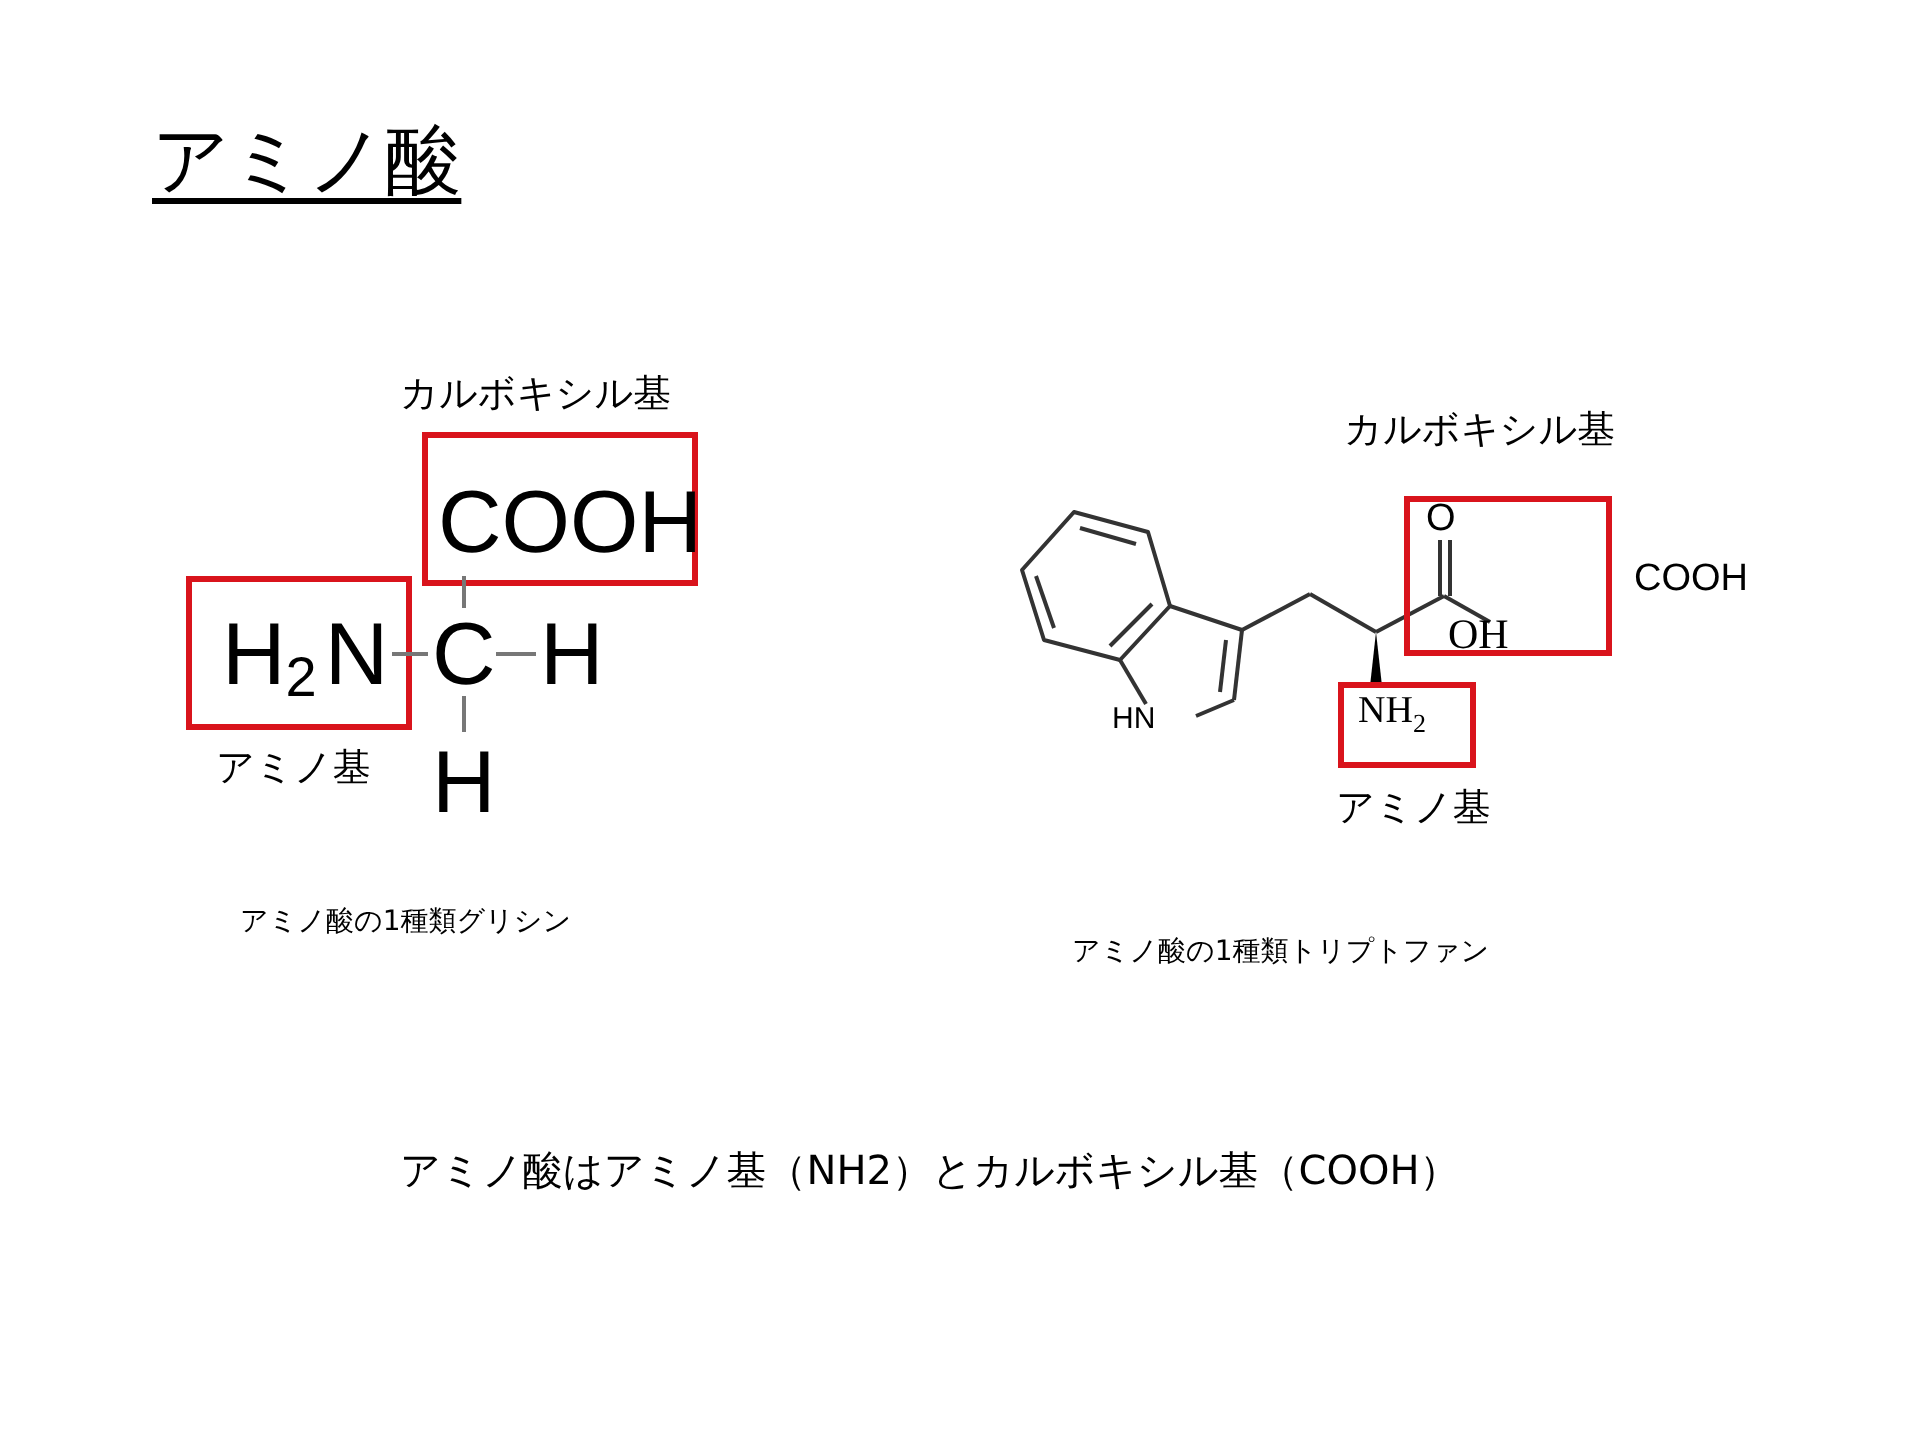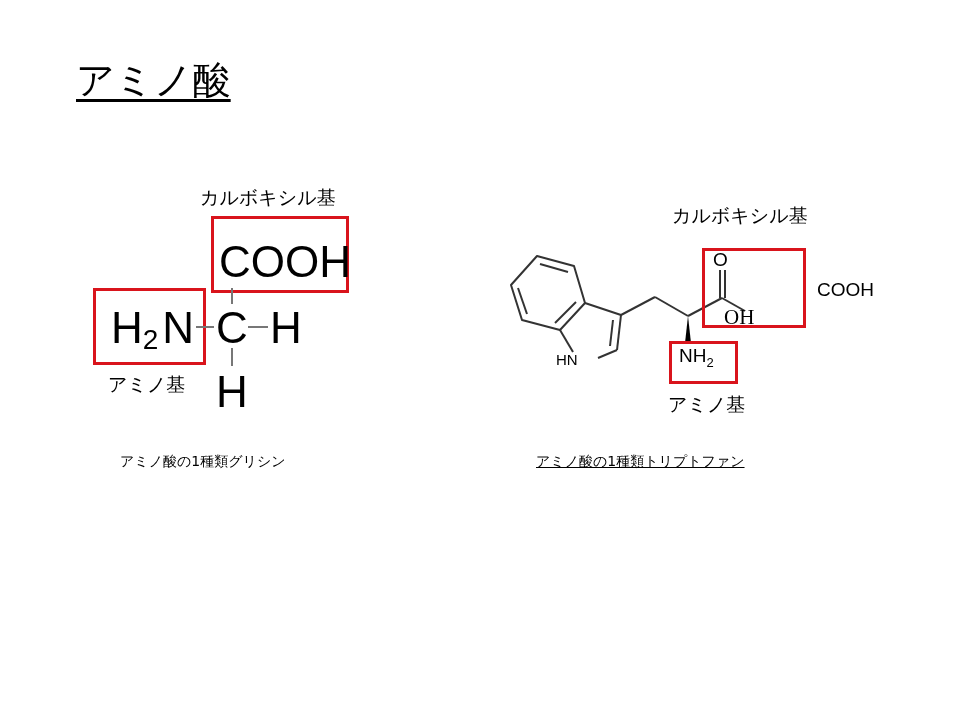--- a/index.html
+++ b/index.html
@@ -73,28 +73,29 @@
       <line x1="725" y1="298" x2="725" y2="270"></line>
       <line x1="722" y1="298" x2="745" y2="311"></line>
     </g>
 
     <polygon points="688,316 685,343 691,343" fill="#000"></polygon>
   </svg>
 
   <div class="abs" style="left:713px; top:249px; font-family:'Liberation Sans',sans-serif; font-size:19px;">O</div>
   <div class="abs" style="left:724px; top:305px; font-family:Liberation Serif, serif; font-size:21px;">OH</div>
   <div class="abs" style="left:556px; top:351px; font-family:Liberation Sans, sans-serif; font-size:15px;">HN</div>
-  <div class="abs" style="left:679px; top:345px; font-family:Liberation Sans, sans-serif; font-size:19px;">
+  <div class="abs" style="left:679px; top:345px; font-family:Liberation Serif, serif; font-size:19px;">
     <span>NH</span><sub style="font-size:13px">2</sub>
   </div>
 
   <div class="redbox" style="left:702px; top:248px; width:104px; height:80px;"></div>
   <div class="redbox" style="left:669px; top:341px; width:69px; height:43px;"></div>
 
   <div class="abs" style="left:817px; top:279px; font-family:'Liberation Sans',sans-serif; font-size:19px;">COOH</div>
 
   <div class="abs label" style="left:668px; top:392px;">アミノ基</div>
 
-  <div class="abs caption" style="left:536px; top:449px;text-decoration:underline;">アミノ酸の1種類トリプトファン</div>
+  <div class="abs caption" style="left:536px; top:464px;">アミノ酸の1種類トリプトファン</div>
 </div>
 
 <div class="abs body-text" style="left:200px; top:570px;">
+  <div>アミノ酸はアミノ基（NH2）とカルボキシル基（COOH）</div>
 </div>
 
 </body></html>

